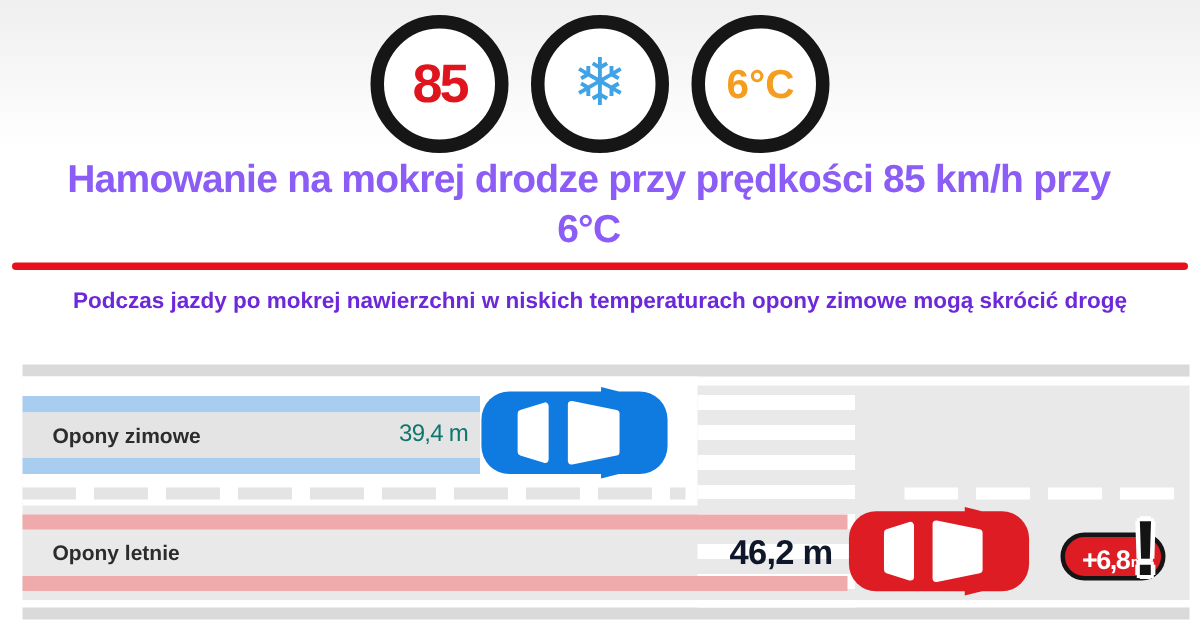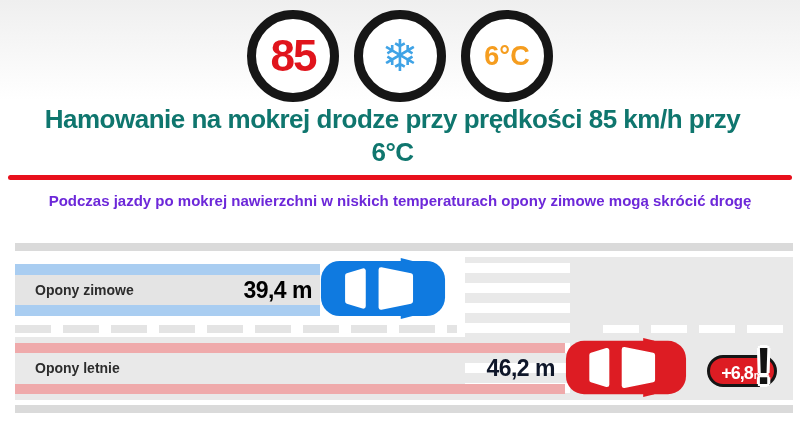--- a/index.html
+++ b/index.html
@@ -8,27 +8,27 @@
 
   
   .header-band{position:absolute;left:0;top:0;width:800px;height:100px;
                background:linear-gradient(#efefef,#ffffff);}
 
   
   .badges{position:absolute;left:0;top:10px;width:800px;display:flex;
           justify-content:center;gap:15px;}
   .badge{width:74px;height:74px;border:9px solid #161616;border-radius:50%;
          background:#fff;display:flex;align-items:center;justify-content:center;}
-  .badge-speed{color:#e0141c;font-size:44px;font-weight:bold;letter-spacing:-2px;}
+  .badge-speed{color:#e0141c;font-size:36px;font-weight:bold;letter-spacing:-2px;}
   .badge-snow{color:#3fa3e6;font-size:44px;line-height:1;}
   .badge-temp{color:#f59d1f;font-size:27px;font-weight:bold;}
 
   
   .title{position:absolute;left:0;top:103px;width:785px;text-align:center;
-         font-size:26px;font-weight:bold;color:#0f766e;line-height:33px;letter-spacing:-0.5px;}
+         font-size:26px;font-weight:bold;color:#8b5cf6;line-height:33px;letter-spacing:-0.5px;}
   .divider{position:absolute;left:8px;top:175px;width:784px;height:5px;
            background:#e8101c;border-radius:3px;}
   .subtitle{position:absolute;left:0;top:190px;width:800px;text-align:center;
             font-size:15px;font-weight:bold;color:#6d28d9;line-height:22px;}
 
   
   .road{position:absolute;left:15px;top:243px;width:778px;height:170px;border-radius:18px;}
   .edge{position:absolute;left:0;width:778px;height:8px;background:#dadada;}
   .edge-top{top:0;}
   .edge-bottom{top:162px;}
@@ -41,21 +41,21 @@
       background:repeating-linear-gradient(90deg,#e4e4e4 0 36px,rgba(0,0,0,0) 36px 48px);}
   .dashes-right{left:588px;width:190px;
       background:repeating-linear-gradient(90deg,#ffffff 0 36px,rgba(0,0,0,0) 36px 48px);}
 
   .winter-stripe{position:absolute;left:0;width:305px;height:11px;background:#a9cdf1;}
   .ws-top{top:21px;} .ws-bottom{top:62px;}
   .winter-bar{position:absolute;left:0;top:32px;width:305px;height:30px;background:#e4e4e4;
               display:flex;align-items:center;justify-content:space-between;
               box-sizing:border-box;padding:0 8px 0 20px;}
   .lane-label{font-size:14px;font-weight:bold;color:#2c2c2c;}
-  .winter-value{font-size:23px;font-weight:bold;color:#000000;letter-spacing:-0.5px;}
+  .winter-value{font-size:16px;font-weight:normal;color:#0f766e;letter-spacing:-0.5px;}
 
   .summer-stripe{position:absolute;left:0;width:550px;height:10px;background:#efaaab;}
   .ss-top{top:100px;} .ss-bottom{top:141px;}
   .summer-label{position:absolute;left:20px;top:110px;height:31px;line-height:31px;}
   .summer-value{position:absolute;left:350px;top:110px;width:190px;height:31px;line-height:31px;
                 text-align:right;font-size:23px;font-weight:bold;color:#0f172a;letter-spacing:-0.5px;}
 
   .car{position:absolute;}
   .car-winter{left:303px;top:12px;width:130px;height:67px;}
   .car-summer{left:545px;top:94px;width:132px;height:61px;}

